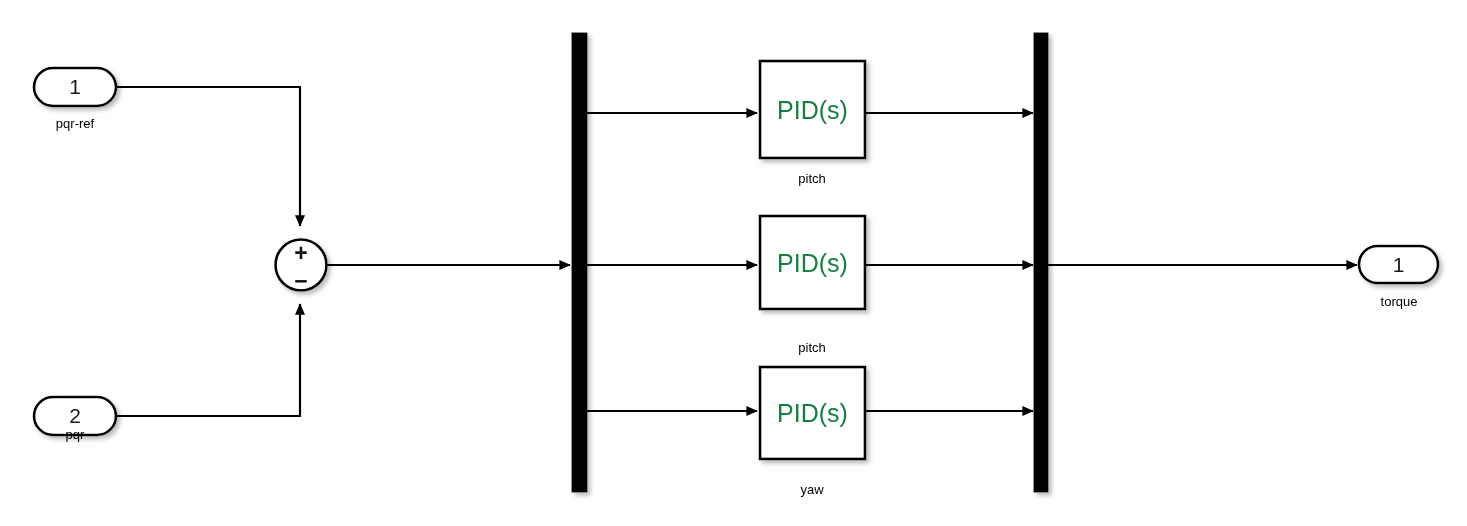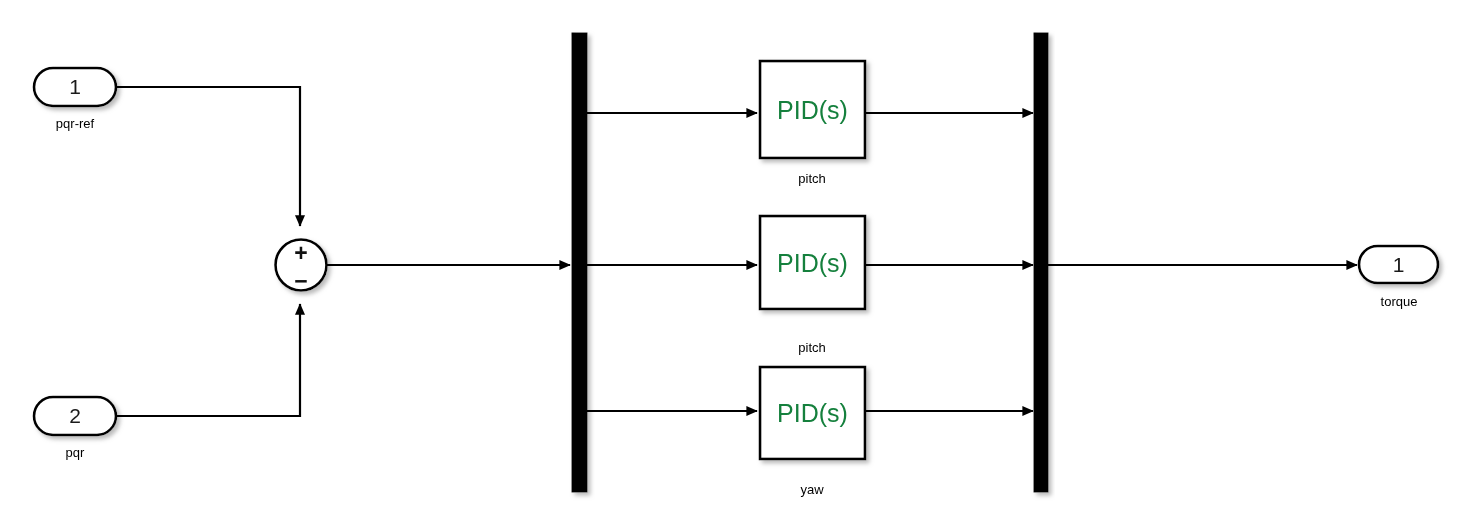--- a/index.html
+++ b/index.html
@@ -146,21 +146,21 @@
 
     <g filter="url(#blkshadow)">
       <rect x="1359" y="246" width="79" height="37" rx="18.5" ry="18.5" fill="#ffffff" stroke="#000000" stroke-width="2.6"></rect>
     </g>
   </svg>
 
   <div class="port-num" style="left:34px; top:76px; width:82px;">1</div>
   <div class="blk-label" style="left:5px; top:113px; width:140px;">pqr-ref</div>
 
   <div class="port-num" style="left:34px; top:405px; width:82px;">2</div>
-  <div class="blk-label" style="left:5px; top:442px; width:140px;">pqr</div>
+  <div class="blk-label" style="left:5px; top:424px; width:140px;">pqr</div>
 
   <div class="sign-text" style="left:281px; top:243px; width:40px;">+</div>
   <div class="sign-text" style="left:281px; top:271px; width:40px;">−</div>
 
   <div class="pid-text" style="left:760px; top:96px; width:105px;">PID(s)</div>
   <div class="blk-label" style="left:742px; top:168px; width:140px;">pitch</div>
 
   <div class="pid-text" style="left:760px; top:249px; width:105px;">PID(s)</div>
   <div class="blk-label" style="left:742px; top:337px; width:140px;">pitch</div>
 

